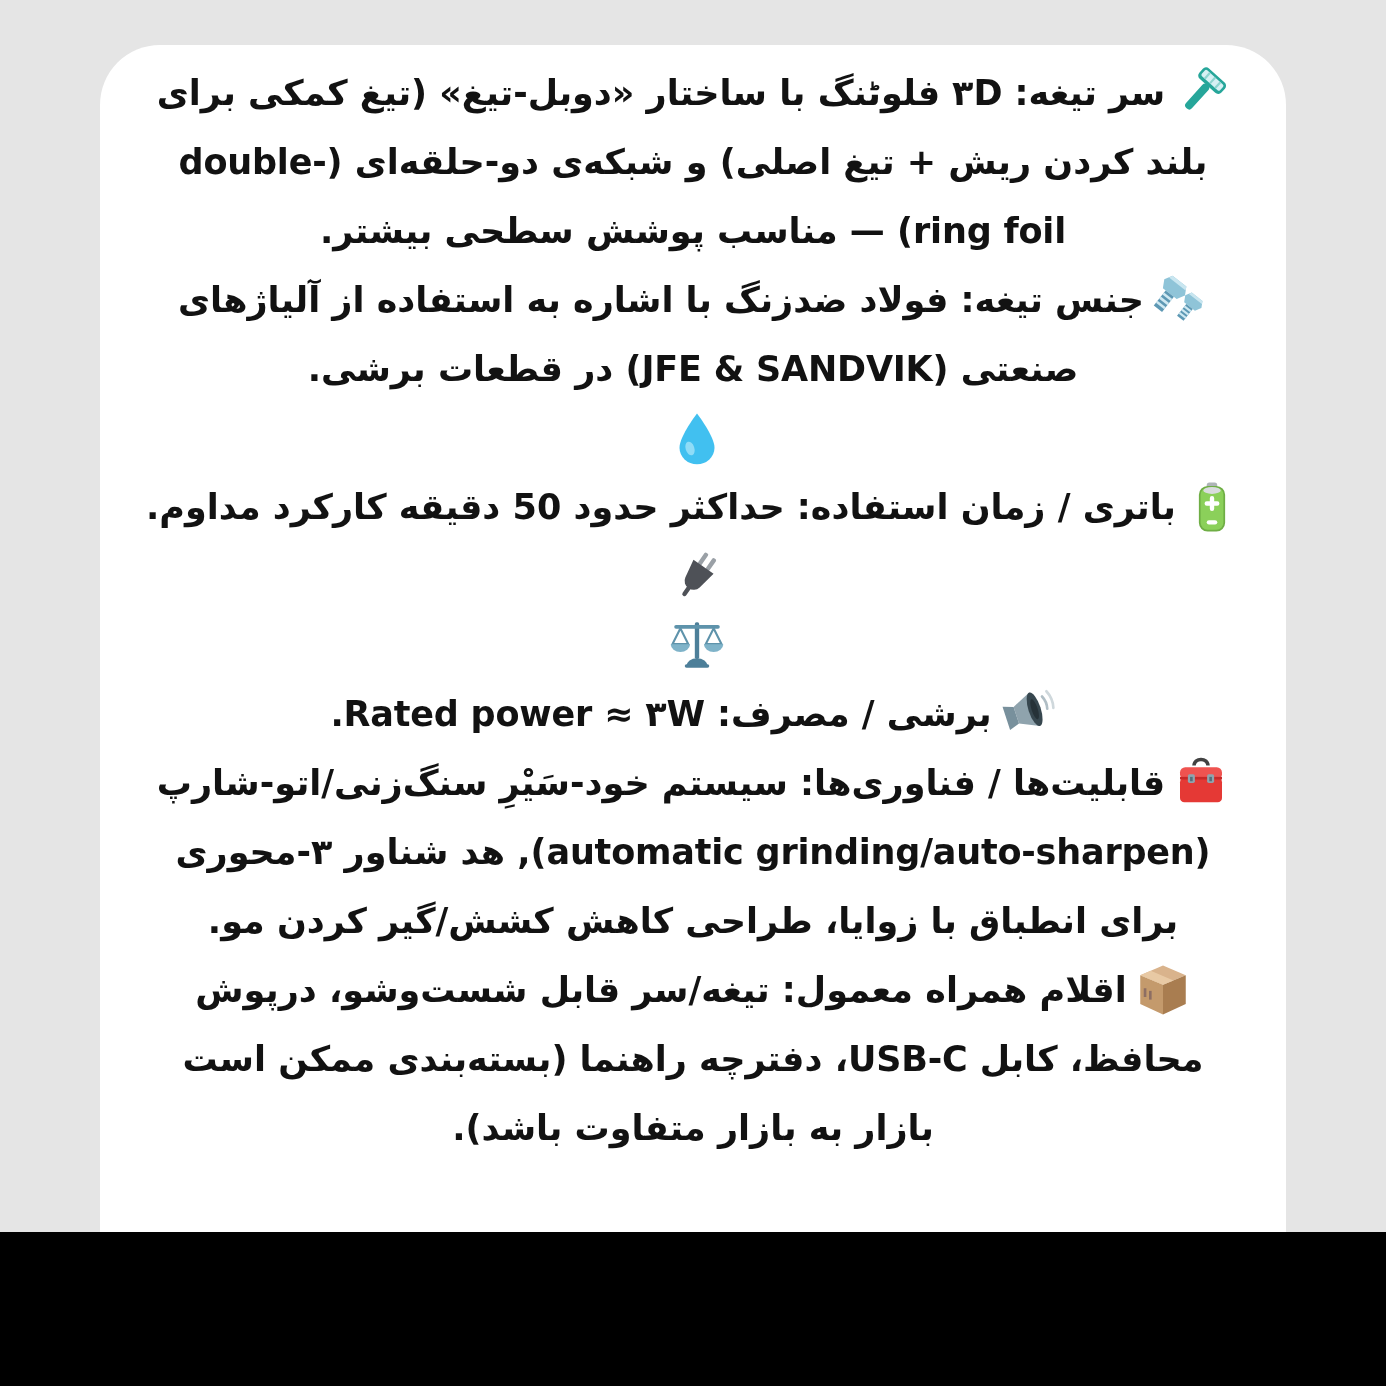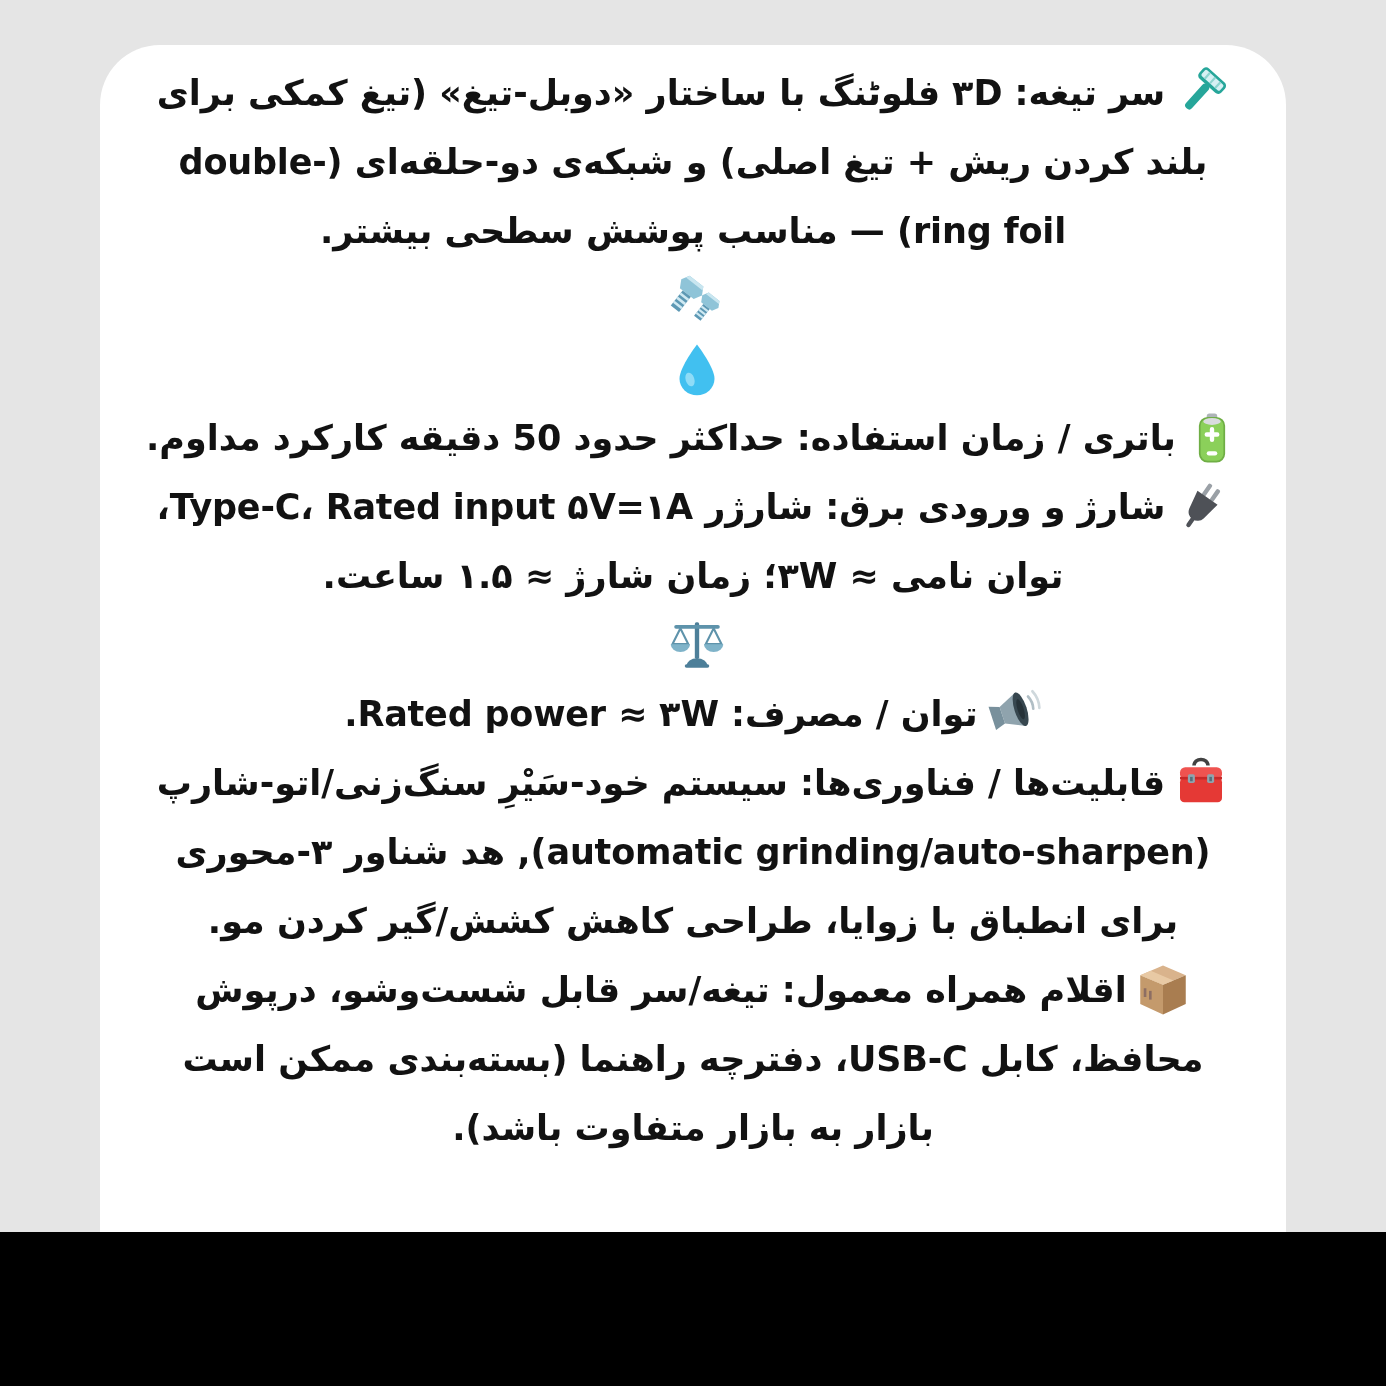--- a/index.html
+++ b/index.html
@@ -83,21 +83,21 @@
           </g>
           <g transform="rotate(38 46 44) translate(22 22) scale(0.78)">
             <polygon points="14,8 34,8 39,17 34,26 14,26 9,17" fill="#8fc4d8"></polygon>
             <polygon points="14,8 34,8 36,12 12,12" fill="#c9e6f0"></polygon>
             <rect x="18" y="26" width="12" height="22" fill="#5d98b4"></rect>
             <rect x="18" y="29" width="12" height="3" fill="#cfe9f2"></rect>
             <rect x="18" y="35" width="12" height="3" fill="#cfe9f2"></rect>
             <rect x="18" y="41" width="12" height="3" fill="#cfe9f2"></rect>
           </g>
         </svg>
-      </span>
+      </span><span>جنس تیغه: فولاد ضدزنگ با اشاره به استفاده از آلیاژهای صنعتی (JFE &amp; SANDVIK) در قطعات برشی.</span>
     </p>
 
     <p class="bullet">
       <span class="icon">
         <svg viewBox="0 0 64 64" aria-hidden="true">
           <path d="M32 4 C32 4 12 30 12 43 a20 19 0 0 0 40 0 C52 30 32 4 32 4 Z" fill="#41c0f0"></path>
           <ellipse cx="24" cy="44" rx="5" ry="8" fill="#8fdcf7" transform="rotate(-18 24 44)"></ellipse>
         </svg>
       </span>
     </p>
@@ -118,21 +118,21 @@
     <p class="bullet">
       <span class="icon">
         <svg viewBox="0 0 64 64" aria-hidden="true">
           <g transform="rotate(35 32 32)">
             <rect x="24" y="4" width="5" height="16" rx="2" fill="#9aa0a6"></rect>
             <rect x="35" y="4" width="5" height="16" rx="2" fill="#9aa0a6"></rect>
             <path d="M18 19 h28 l-4 22 a10 10 0 0 1 -10 8 a10 10 0 0 1 -10 -8 Z" fill="#4e5157"></path>
             <path d="M32 49 v8" stroke="#4e5157" stroke-width="5" stroke-linecap="round"></path>
           </g>
         </svg>
-      </span><span>شارژ و ورودی برق: شارژر Type-C، Rated input ۵V=۱A، توان نامی ≈ ۳W؛ زمان شارژ ≈ ۱.۵ ساعت.</span>
+      </span>
     </p>
 
     <p class="bullet">
       <span class="icon">
         <svg viewBox="0 0 64 64" aria-hidden="true">
           <rect x="29.5" y="6" width="5" height="42" rx="2" fill="#4d7f99"></rect>
           <rect x="6" y="9" width="52" height="4.5" rx="2" fill="#5e93ab"></rect>
           <path d="M13 13 L4 31 h18 Z" fill="none" stroke="#5e93ab" stroke-width="2.5"></path>
           <path d="M2 31 h22 a11 9 0 0 1 -22 0 Z" fill="#7fb3c9"></path>
           <path d="M51 13 L42 31 h18 Z" fill="none" stroke="#5e93ab" stroke-width="2.5"></path>
@@ -149,21 +149,21 @@
           <g transform="rotate(-18 30 36)">
             <polygon points="42,10 42,50 20,40 20,20" fill="#8fa3ad"></polygon>
             <ellipse cx="42" cy="30" rx="7" ry="20" fill="#37474f"></ellipse>
             <ellipse cx="42" cy="30" rx="3.5" ry="12" fill="#263238"></ellipse>
             <polygon points="20,20 20,40 10,46 10,14" fill="#6d8türk" fill-opacity="0"></polygon>
             <path d="M20 20 L8 16 L8 44 L20 40 Z" fill="#78909c"></path>
           </g>
           <path d="M48 12 a22 22 0 0 1 6 14" fill="none" stroke="#b0bec5" stroke-width="3" stroke-linecap="round"></path>
           <path d="M53 6 a30 30 0 0 1 8 19" fill="none" stroke="#cfd8dc" stroke-width="3" stroke-linecap="round"></path>
         </svg>
-      </span><span>توان / مصرف: Rated power ≈ ۳W.</span>
+      </span><span>برشی / مصرف: Rated power ≈ ۳W.</span>
     </p>
 
     <p class="bullet">
       <span class="icon">
         <svg viewBox="0 0 64 64" aria-hidden="true">
           <path d="M24 12 a8 7 0 0 1 16 0" fill="none" stroke="#424242" stroke-width="4"></path>
           <rect x="8" y="14" width="48" height="14" rx="6" fill="#ef5350"></rect>
           <rect x="8" y="26" width="48" height="28" rx="5" fill="#e53935"></rect>
           <rect x="8" y="25" width="48" height="3" fill="#c62828"></rect>
           <rect x="17" y="22" width="8" height="10" rx="2" fill="#90a4ae"></rect>

